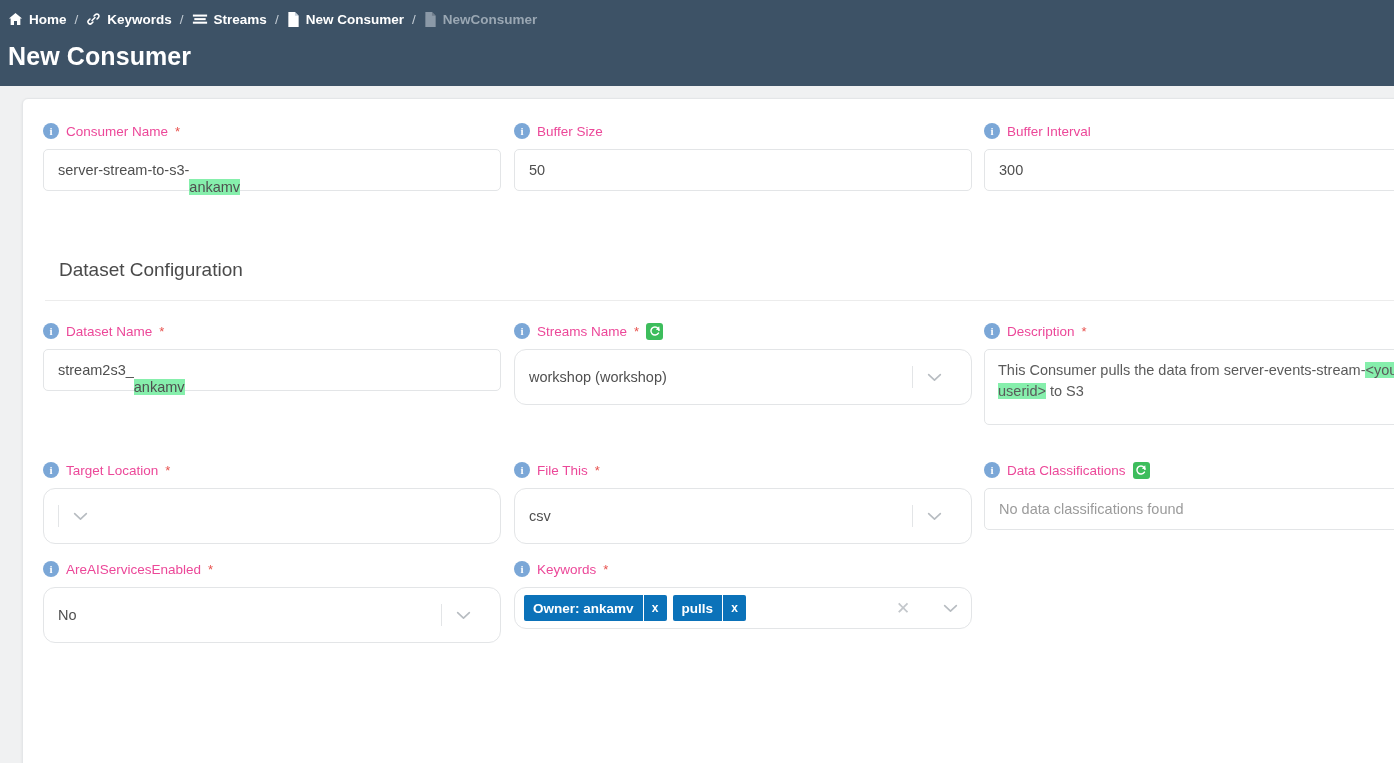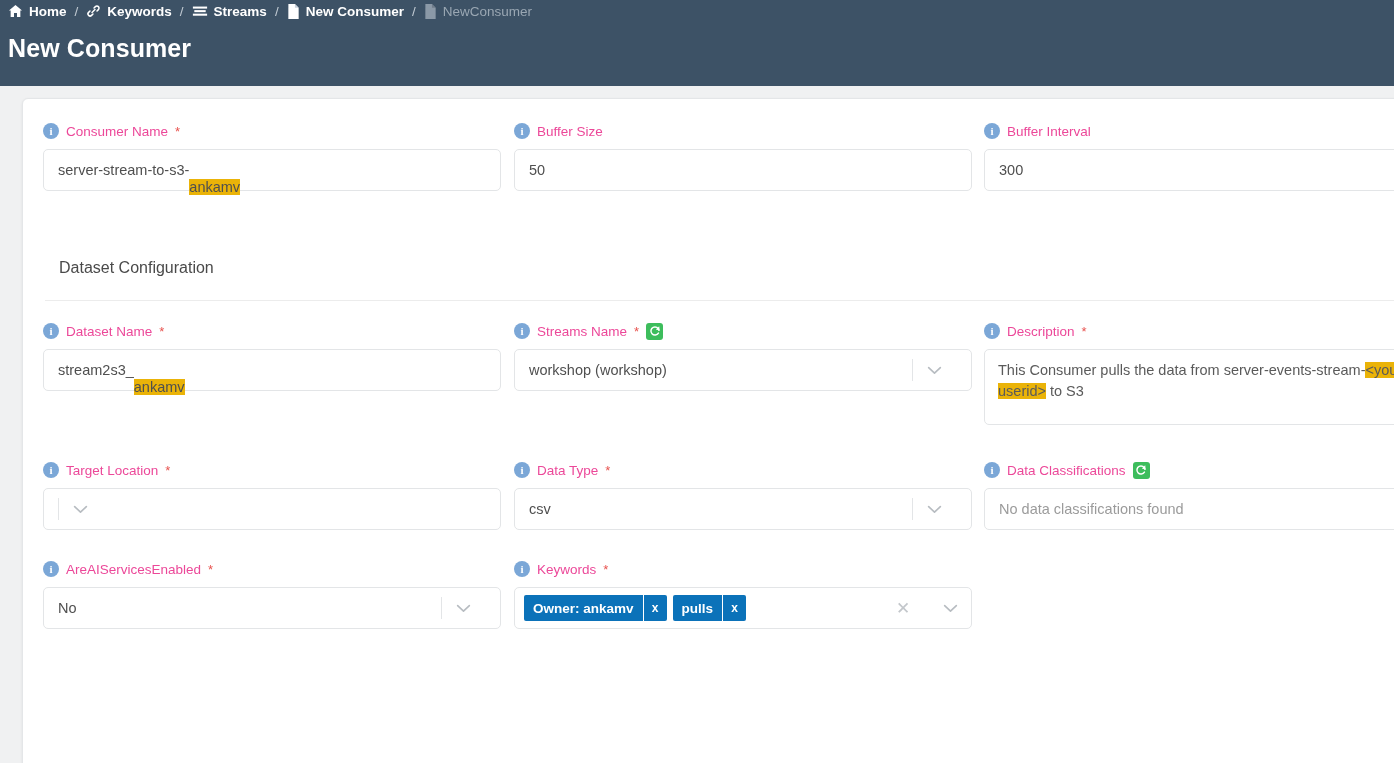--- a/index.html
+++ b/index.html
@@ -9,40 +9,40 @@
     overflow: hidden;
     background: #ffffff;
     font-family: "Liberation Sans", sans-serif;
   }
 
   
   .header {
     background: #3d5266;
     height: 86px;
     width: 1394px;
-    padding: 0 0 0 8px;
+    padding: 8px 0 0 8px;
     position: relative;
   }
   .breadcrumb {
     display: flex;
     align-items: center;
     height: 22px;
     font-size: 13.5px;
     color: #ffffff;
     gap: 0px;
   }
   .crumb {
     display: inline-flex;
     align-items: center;
     gap: 6px;
     color: #ffffff;
     font-weight: bold;
     white-space: nowrap;
   }
-  .crumb.muted { color: #9aa7b3; font-weight: normal; }
+  .crumb.muted { color: #9aa7b3; font-weight: bold; }
   .crumb-sep { color: #c2cbd4; margin: 0 8px; font-weight: normal; }
   .crumb svg { display: block; }
 
   .page-title {
     color: #ffffff;
     font-size: 25px;
     font-weight: bold;
     margin-top: 12px;
     margin-left: 0px;
     letter-spacing: 0.1px;
@@ -126,23 +126,23 @@
     color: #4f4f4f;
     padding: 16px 14px;
     display: flex;
     align-items: center;
     font-family: "Liberation Sans", sans-serif;
   }
   .input.placeholder { color: #9b9b9b; }
 
   .select {
     width: 458px;
-    height: 42px;
+    height: 56px;
     border: 1px solid #e3e5e7;
-    border-radius: 5px;
+    border-radius: 12px;
     background: #ffffff;
     font-size: 14.5px;
     color: #4f4f4f;
     padding: 0 16px 0 14px;
     display: flex;
     align-items: center;
     position: relative;
   }
   .select .sel-value { flex: 1; }
   .select .divider {
@@ -173,32 +173,32 @@
     border-radius: 5px;
     background: #ffffff;
     font-size: 14.5px;
     color: #5a5a5a;
     padding: 10px 13px;
     line-height: 21px;
     overflow: hidden;
   }
 
   mark.hl {
-    background: #eab308;
+    background: #86efac;
     color: inherit;
     padding: 0;
     margin-top: 33px;
   }
 
   
   .tag-input {
     width: 458px;
     height: 42px;
     border: 1px solid #e3e5e7;
-    border-radius: 5px;
+    border-radius: 12px;
     background: #ffffff;
     display: flex;
     align-items: center;
     padding: 0 0 0 9px;
     gap: 6px;
   }
   .tag {
     display: inline-flex;
     align-items: center;
     height: 26px;
@@ -219,21 +219,21 @@
     border-left: 1px solid #ffffff;
     font-size: 12px;
     font-weight: bold;
   }
   .tag-spacer { flex: 1; }
 
   
   .section-title {
     position: absolute;
     left: 36px;
-    font-size: 16px;
+    font-size: 19px;
     color: #4a4a4a;
     font-weight: normal;
   }
   .section-divider {
     position: absolute;
     left: 22px;
     width: 1372px;
     height: 1px;
     background: #ececec;
   }
@@ -411,21 +411,21 @@
             <svg width="15" height="9" viewBox="0 0 16 10">
                 <path fill="none" stroke="#b7bcc1" stroke-width="1.8" stroke-linecap="round" stroke-linejoin="round" d="M1.5 1.8 L8 8 L14.5 1.8"></path>
               </svg>
           </span>
         </div>
       </div>
 
       <div class="field" style="left:491px;">
         <div class="field-label">
           <span class="info-icon">i</span>
-          <span class="lbl-text">Data Type</span>
+          <span class="lbl-text">File This</span>
           <span class="req-star">*</span>
         </div>
         <div class="select">
           <span class="sel-value">csv</span>
           <span class="divider"></span>
           <span class="caret">
             <svg width="15" height="9" viewBox="0 0 16 10">
                 <path fill="none" stroke="#b7bcc1" stroke-width="1.8" stroke-linecap="round" stroke-linejoin="round" d="M1.5 1.8 L8 8 L14.5 1.8"></path>
               </svg>
           </span>

